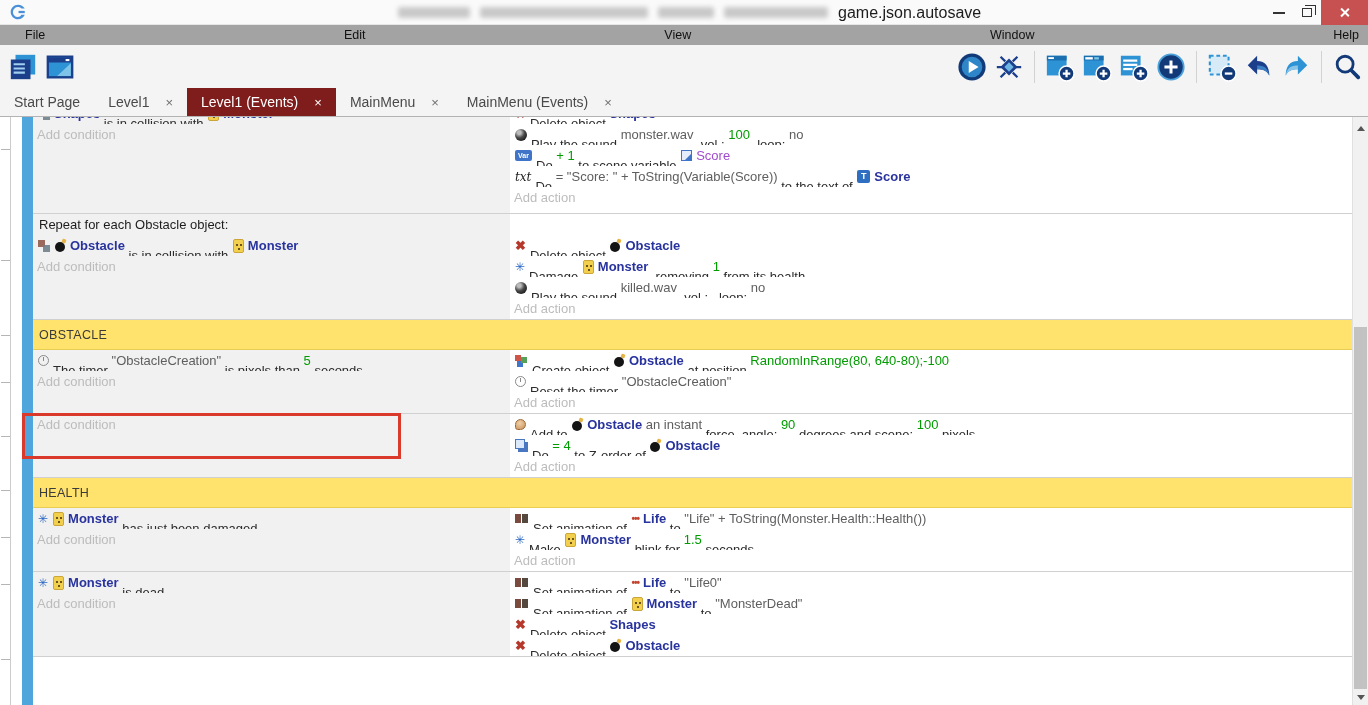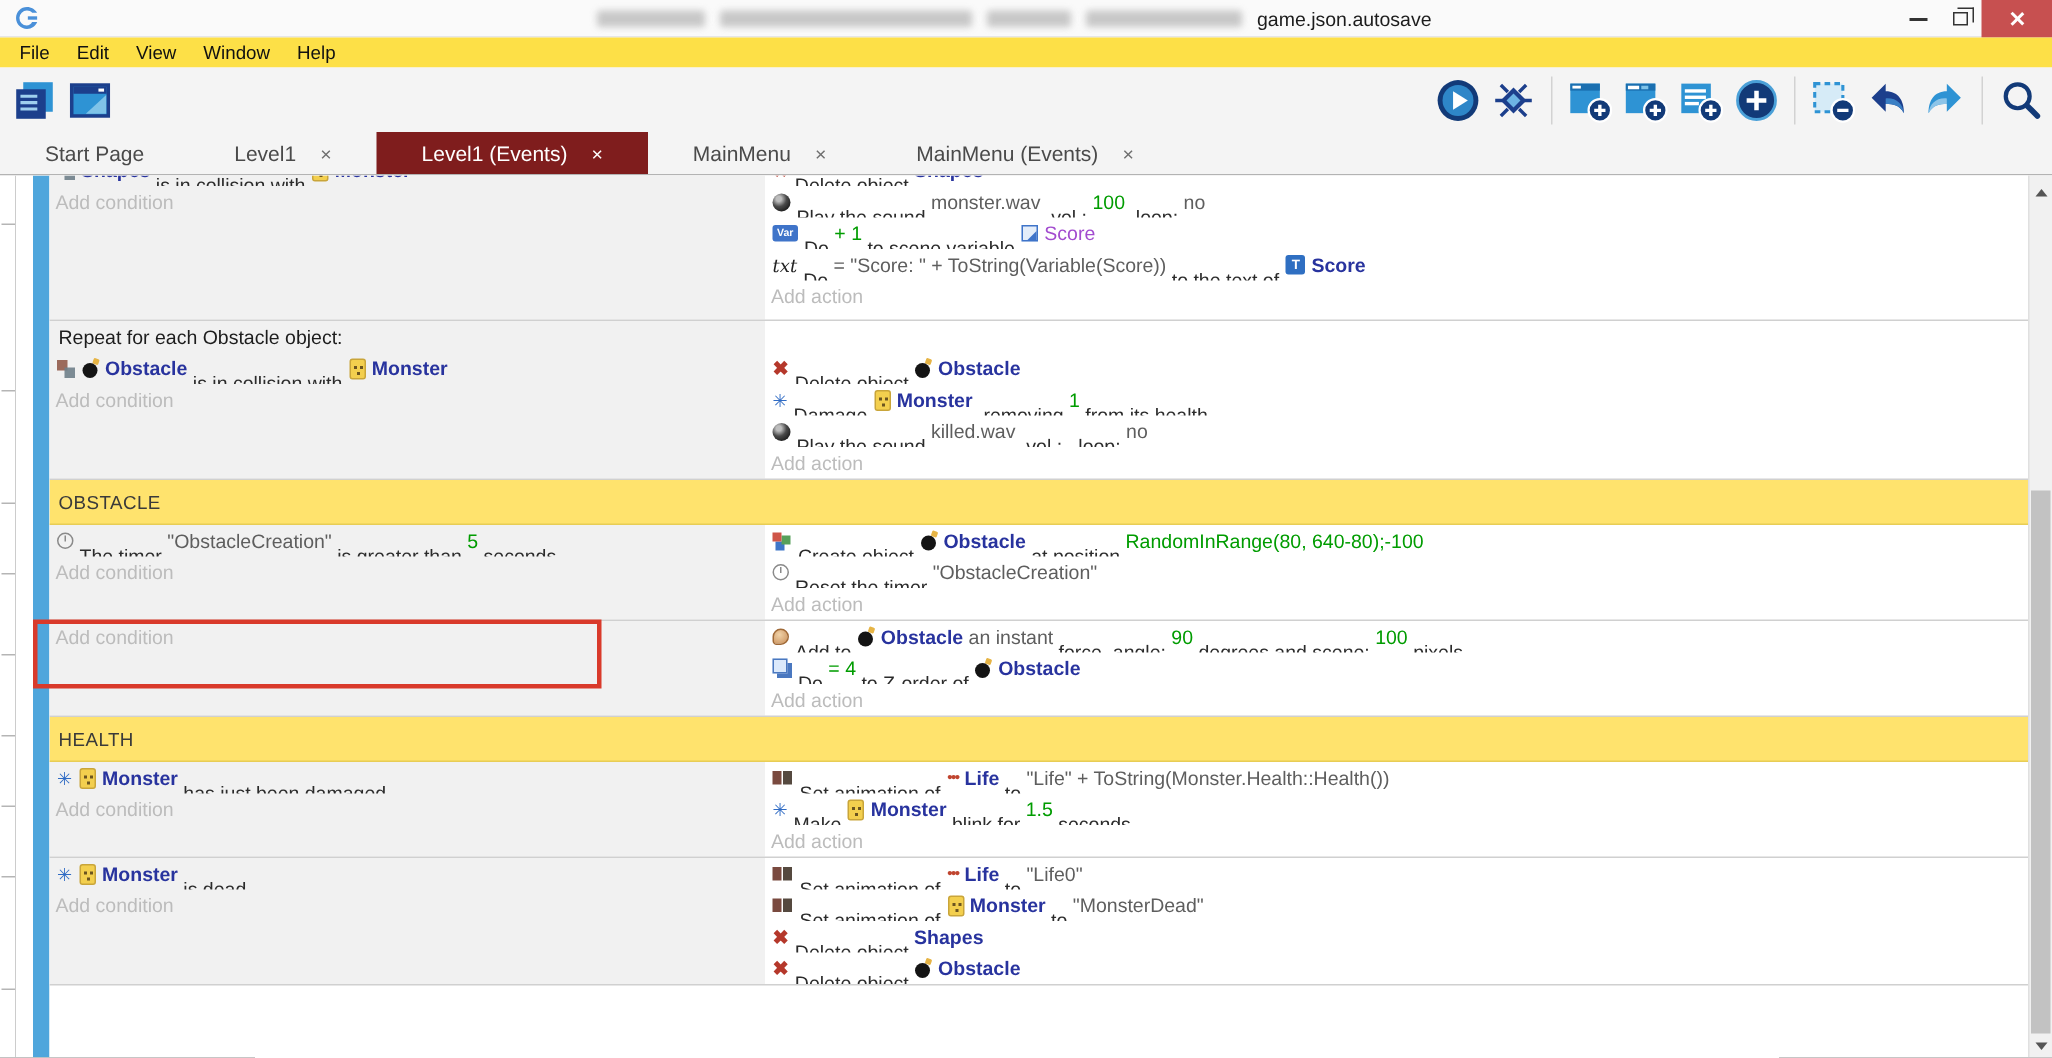--- a/index.html
+++ b/index.html
@@ -4,47 +4,47 @@
 <style>
   html,body{margin:0;padding:0;background:#888;}
   *{box-sizing:border-box;}
   .window{position:relative;width:1368px;height:705px;background:#fff;font-family:"Liberation Sans",sans-serif;overflow:hidden;}
 
   
   .titlebar{position:absolute;top:0;left:0;right:0;height:25px;background:#fafafa;border-bottom:1px solid #e6e6e6;display:flex;align-items:center;}
   .app-logo{margin-left:9px;width:18px;height:18px;flex:none;}
   .title-wrap{position:absolute;left:398px;top:0;height:25px;display:flex;align-items:center;gap:10px;}
   .redacted{height:11px;border-radius:2px;background:#bfbfbf;filter:blur(2.5px);opacity:.85;}
-  .title-text{font-size:13px;color:#1c1c1c;white-space:nowrap;}
+  .title-text{font-size:16px;color:#1c1c1c;white-space:nowrap;}
   .win-controls{position:absolute;right:0;top:0;height:25px;display:flex;align-items:stretch;}
   .win-btn{width:28px;display:flex;align-items:center;justify-content:center;cursor:default;}
   .wc-min-bar{width:12px;height:2px;background:#333;}
   .wc-restore-shape{position:relative;width:10px;height:9px;border:1px solid #333;background:transparent;}
   .wc-restore-shape::before{content:"";position:absolute;left:2px;top:-4px;width:10px;height:9px;border:1px solid #333;border-left-width:0;border-bottom-width:0;}
   .win-btn.close{width:47px;background:#c75050;}
   .wc-x{position:relative;width:11px;height:11px;}
   .wc-x::before,.wc-x::after{content:"";position:absolute;left:5px;top:0;width:1.6px;height:11px;background:#fff;}
   .wc-x::before{transform:rotate(45deg);} .wc-x::after{transform:rotate(-45deg);}
 
   
-  .menubar{position:absolute;top:25px;left:0;right:0;height:20px;background:#fde047;display:flex;align-items:center;padding-left:4px;}
+  .menubar{position:absolute;top:25px;left:0;right:0;height:20px;background:#a3a3a3;display:flex;align-items:center;padding-left:16px;justify-content:space-between;}
   .menu-item{font-size:12.5px;color:#111;padding:0 9px;cursor:default;}
 
   
   .toolbar{position:absolute;top:45px;left:0;right:0;height:43px;background:#f4f4f4;display:flex;align-items:center;}
   .tb-group{display:flex;align-items:center;gap:3px;}
   .tb-left{margin-left:6px;}
   .tb-right{margin-left:auto;margin-right:4px;}
   .tb-btn{width:34px;height:34px;display:flex;align-items:center;justify-content:center;cursor:default;}
   .tb-btn svg{width:30px;height:30px;display:block;}
   .tb-sep{width:1px;height:32px;background:#d2d2d2;margin:0 5px;}
 
   
   .tabstrip{position:absolute;top:88px;left:0;right:0;height:29px;background:#f4f4f4;display:flex;align-items:stretch;border-bottom:1px solid #b3b3b3;}
-  .tab{display:flex;align-items:center;padding:0 30px;font-size:14px;color:#4a4a4a;cursor:default;white-space:nowrap;text-align:right;}
+  .tab{display:flex;align-items:center;padding:0 14px;font-size:14px;color:#4a4a4a;cursor:default;white-space:nowrap;text-align:right;}
   .tab-close{margin-left:16px;font-size:13px;color:#6f6f6f;cursor:default;}
   .tab.active{background:#7f1d1d;color:#fff;}
   .tab.active .tab-close{color:#fff;}
 
   
   .events-area{position:absolute;top:117px;left:0;right:0;bottom:0;display:flex;overflow:hidden;background:#fff;}
   .gutter{width:22px;flex:none;position:relative;background:linear-gradient(90deg,transparent 10px,#ccc 10px,#ccc 11px,transparent 11px);}
   .gutter-dash{position:absolute;left:1px;width:9px;height:1px;background:#b5b5b5;}
   .bluebar{width:11px;flex:none;background:#4fa6dc;}
   .events-content{flex:1;position:relative;overflow:hidden;background:#fff;}
@@ -381,21 +381,21 @@
         <div class="block group">
           <span class="group-label">OBSTACLE</span>
         </div>
         <div class="block event">
           <div class="cols">
             <div class="col-cond">
               <div class="line">
                 <span class="icon icon-timer-icon"></span>
                 <span class="seg seg-p">The timer </span>
                 <span class="seg seg-s">"ObstacleCreation"</span>
-                <span class="seg seg-p"> is greater than </span>
+                <span class="seg seg-p"> is pixels than </span>
                 <span class="seg seg-g">5</span>
                 <span class="seg seg-p"> seconds</span>
               </div>
               <div class="line ph">Add condition</div>
             </div>
             <div class="col-act">
               <div class="line">
                 <span class="icon icon-create-object-icon"></span>
                 <span class="seg seg-p">Create object </span>
                 <span class="icon icon-bomb-icon"></span>

